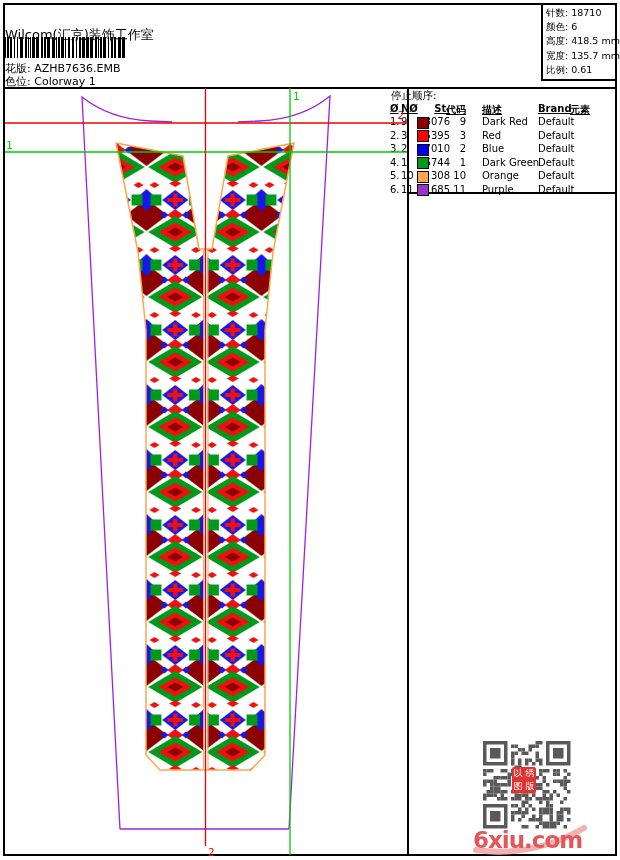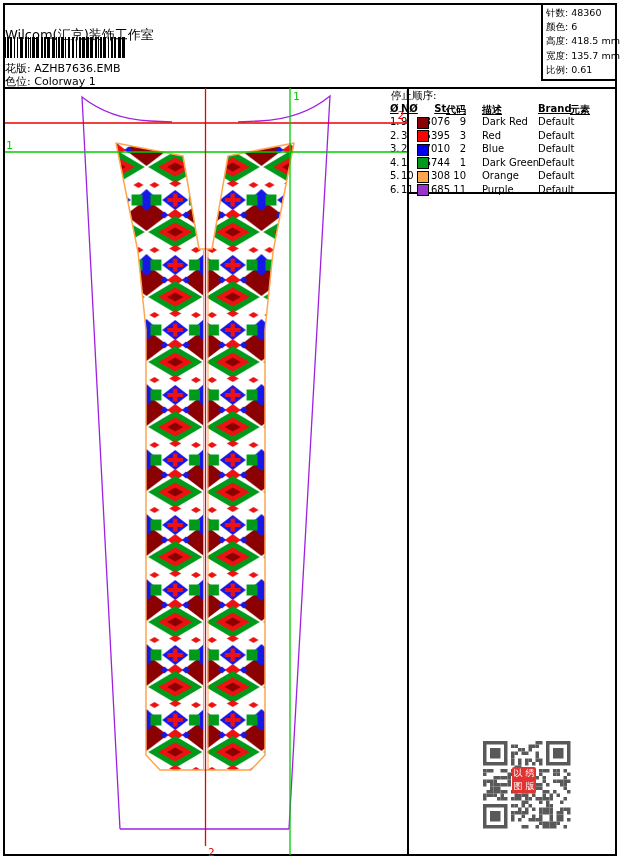--- a/index.html
+++ b/index.html
@@ -93,21 +93,21 @@
   <div class="file-line">
     <span>花版:</span>
     <span>AZHB7636.EMB</span>
   </div>
   <div class="colorway-line">
     <span>色位:</span>
     <span>Colorway 1</span>
   </div>
 
   <div class="info-box" id="info-box">
-      <div class="info-row">针数: 48360</div>
+      <div class="info-row">针数: 18710</div>
       <div class="info-row">颜色: 6</div>
       <div class="info-row">高度: 418.5 mm</div>
       <div class="info-row">宽度: 135.7 mm</div>
       <div class="info-row">比例: 0.61</div>
     </div>
 
   <div class="panel">
     <div class="tbl-title">停止顺序:</div>
     <div class="hdr col-num">Ø</div>
     <div class="hdr col-needle">NØ</div>
@@ -447,14 +447,20 @@
       <rect x="3.5" y="66.5" width="17.5" height="17.5" fill="#fff"></rect>
       <rect x="7" y="70" width="10.5" height="10.5" fill="#595959"></rect>
     </svg>
   <div class="qr-seal" id="qr-seal">
       <span>以</span>
       <span>绣</span>
       <span>图</span>
       <span>版</span>
     </div>
 
+  <div class="wm">
+    <svg class="wm-swoosh" width="120" height="36">
+      <path d="M6,28 Q62,36 114,6" stroke="#f2b2b2" stroke-width="6" fill="none" stroke-linecap="round"></path>
+    </svg>
+    <div class="wm-text">6xiu.com</div>
+  </div>
 
 </div>
 
 </body></html>

